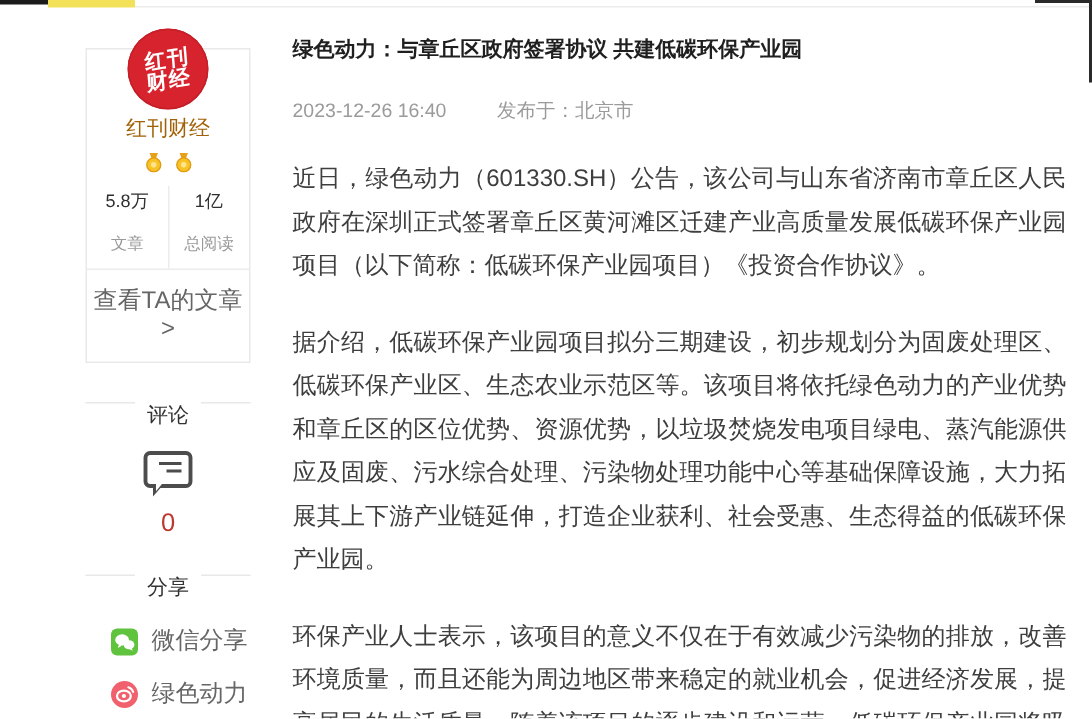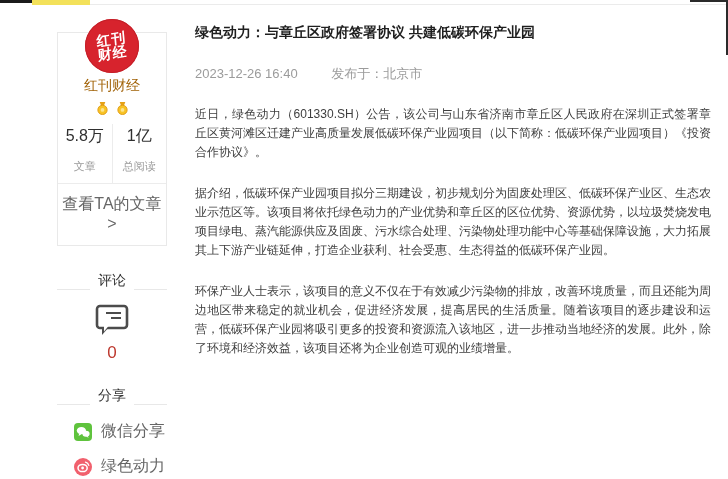--- a/index.html
+++ b/index.html
@@ -19,25 +19,25 @@
 
   .author-card { margin-top:14px; border:1px solid #e9e9e9; position:relative; padding-top:44px; text-align:center; background:#fff; }
   .logo { position:absolute; top:-14px; left:50%; transform:translateX(-50%); width:54px; height:54px; border-radius:50%; background:#d7232d; display:flex; align-items:center; justify-content:center; box-shadow:0 0 0 1px #c41f28 inset; }
   .logo-text { color:#fff; font-weight:bold; font-size:14px; line-height:14px; letter-spacing:1px; transform:rotate(-9deg) skewX(-4deg); }
   .author-name { font-size:14px; color:#a16207; }
   .badges { margin-top:7px; display:flex; justify-content:center; gap:7px; }
   .badge { width:13px; height:13px; display:block; }
   .stats { display:flex; margin-top:9px; }
   .stat-cell { flex:1; padding:2px 0 9px; }
   .stat-cell.first { border-right:1px solid #ececec; }
-  .stat-value { font-size:16px; color:#2f2f2f; }
+  .stat-value { font-size:12px; color:#2f2f2f; }
   .stat-label { font-size:11px; color:#999; margin-top:12px; }
   .view-link { border-top:1px solid #ececec; padding:10px 0 12px; font-size:16px; color:#666; cursor:pointer; }
 
-  .section-header { display:flex; align-items:flex-end; font-size:14px; color:#333; }
+  .section-header { display:flex; align-items:flex-start; font-size:14px; color:#333; }
   .section-header .line { flex:1; height:1px; background:#e8e8e8; }
   .section-header .txt { padding:0 8px; }
   .comment-header { margin-top:26px; }
   .comment-bubble { display:block; margin:14px auto 0; cursor:pointer; }
   .comment-count { text-align:center; font-size:17px; color:#bd382e; margin-top:7px; }
 
   .share-header { margin-top:24px; }
   .share-list { margin-top:9px; }
   .share-item { display:flex; align-items:center; gap:9px; padding:7px 0 7px 17px; cursor:pointer; }
   .share-icon { width:18px; height:18px; border-radius:4px; display:flex; align-items:center; justify-content:center; flex:0 0 18px; }
@@ -45,21 +45,21 @@
   .icon-weibo  { background:#f1606d; border-radius:50%; }
   .icon-qzone  { background:#fcc52f; color:#fff; font-size:12px; line-height:1; }
   .share-label { font-size:16px; color:#666; }
 
   
   .main { position:absolute; left:195px; top:0; width:516px; }
   .article-title { font-size:14px; font-weight:bold; color:#1f1f1f; line-height:31px; margin-top:17px; }
   .article-meta { margin-top:17px; font-size:13px; color:#9b9b9b; }
   .meta-time { margin-right:30px; }
   .article-body { margin-top:4px; }
-  .article-body p { font-size:12px; color:#3e3e3e; line-height:19px; margin-top:22px; text-align:justify; }
+  .article-body p { font-size:16px; color:#3e3e3e; line-height:29px; margin-top:22px; text-align:justify; }
 </style>
 </head>
 <body>
 
 <div id="page">
 
   <div class="top-black-seg"></div>
   <div class="top-yellow-seg"></div>
   <div class="top-hairline"></div>
   <div class="top-right-seg"></div>

